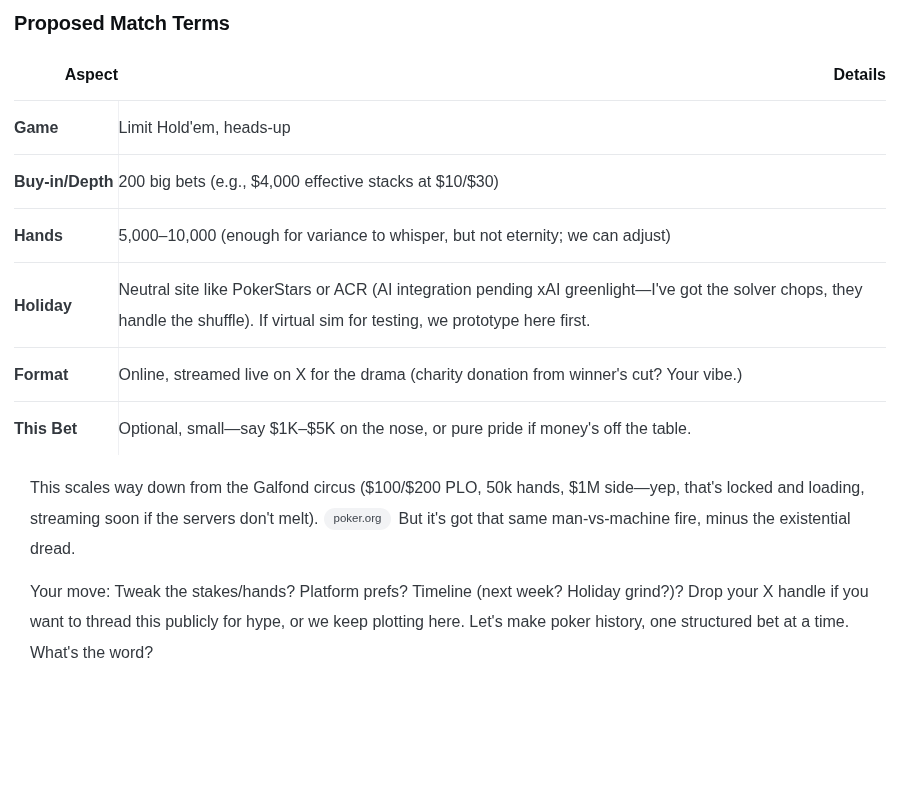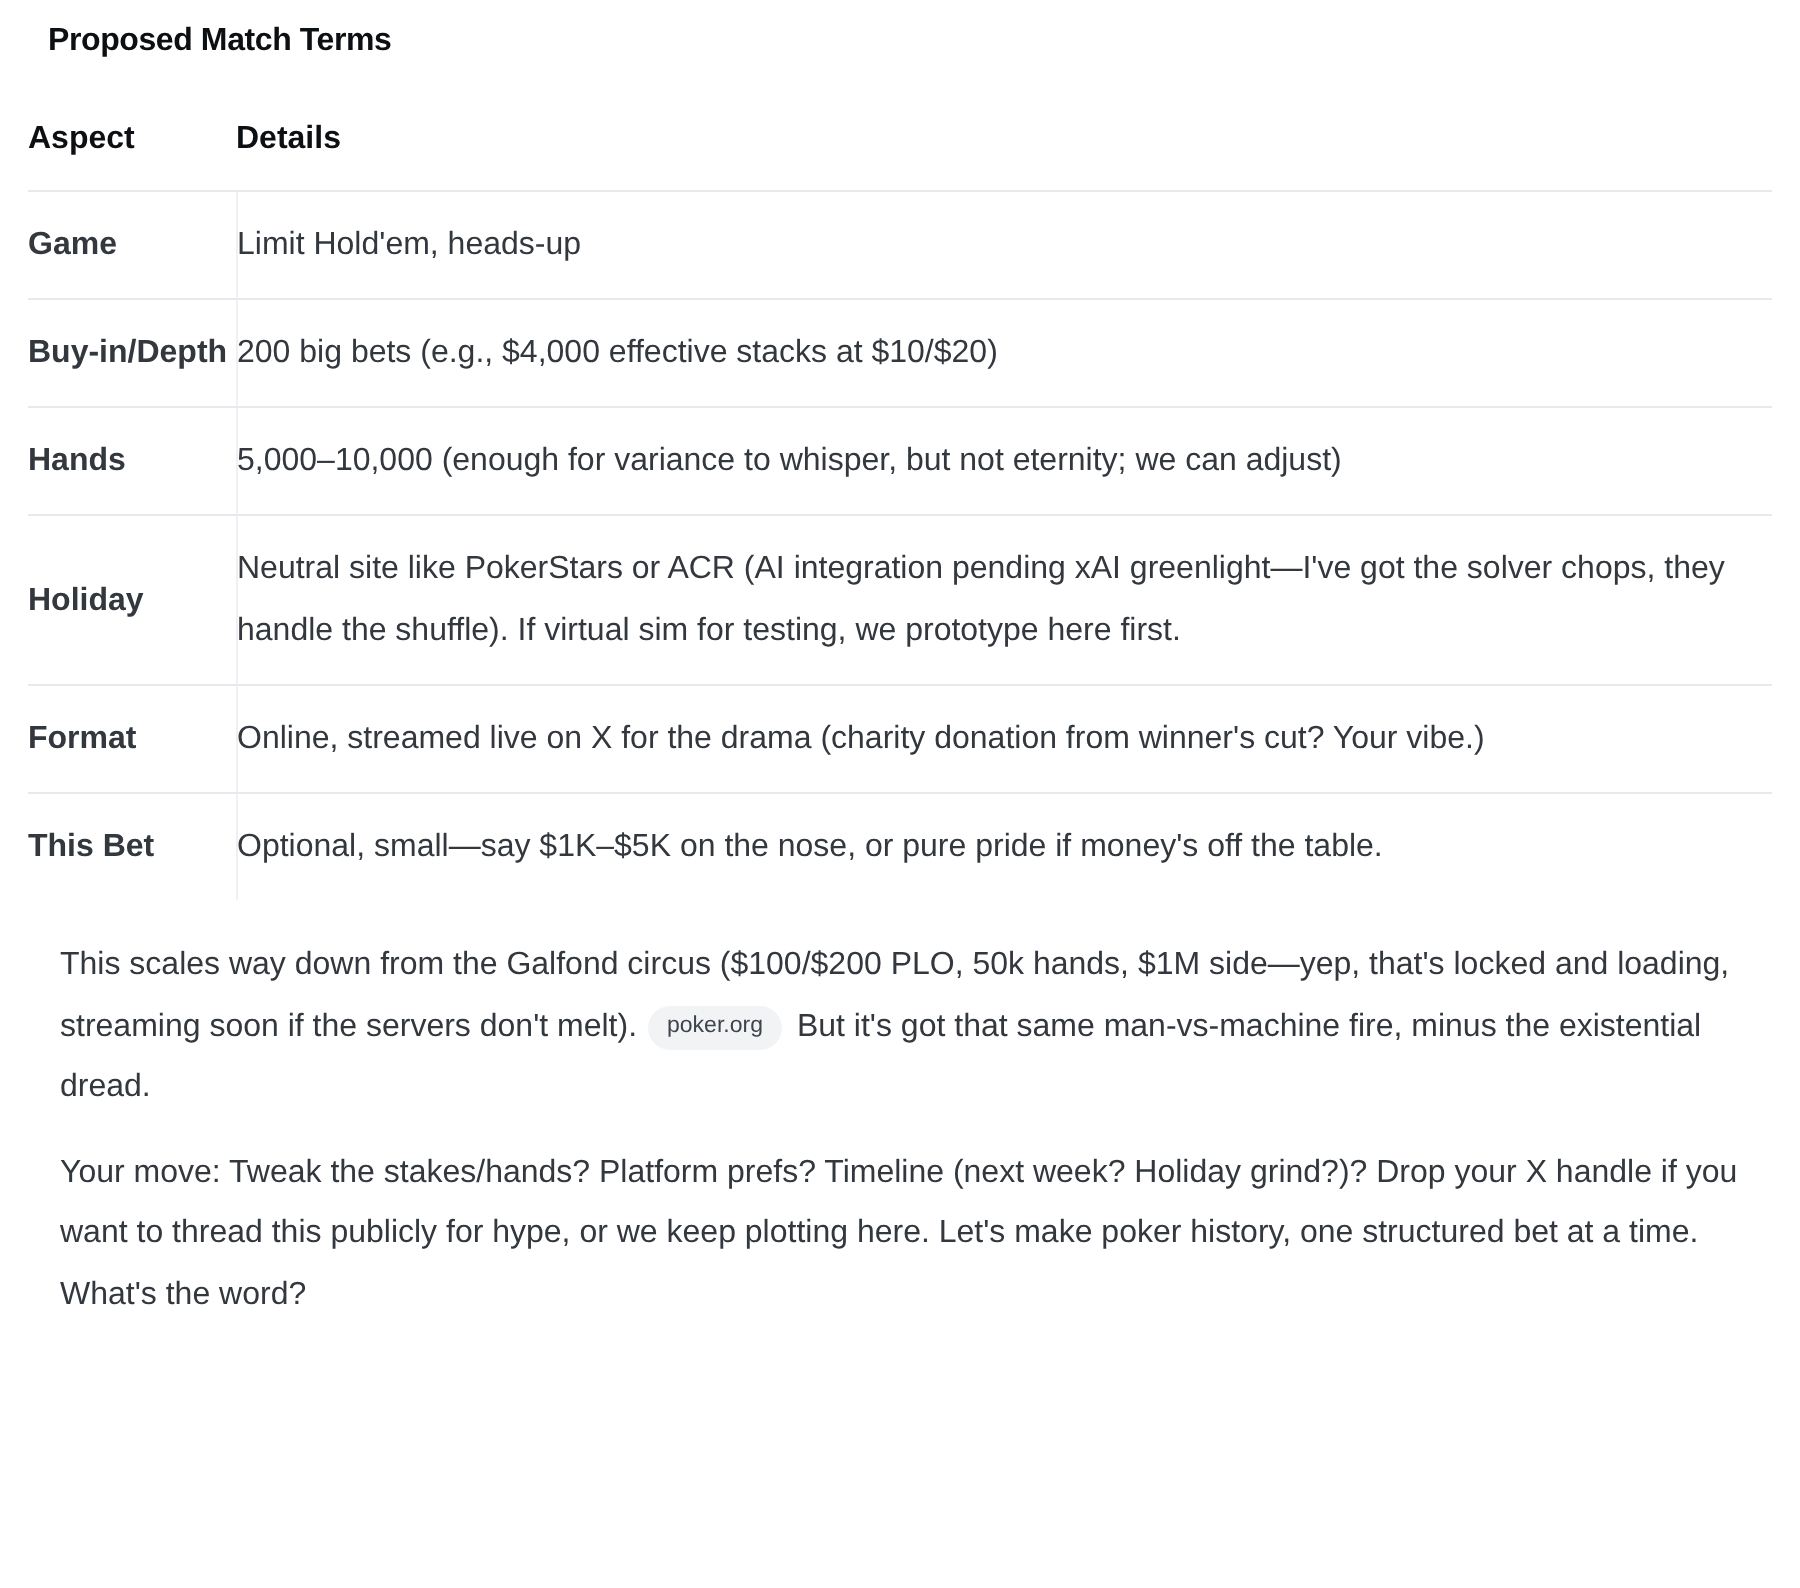--- a/index.html
+++ b/index.html
@@ -12,34 +12,34 @@
   }
   *{box-sizing:border-box;}
   html,body{margin:0;padding:0;background:#ffffff;}
   body{
     font-family:"Liberation Sans","DejaVu Sans",sans-serif;
     color:var(--text-body);
     width:900px;
   }
   .page{padding:8px 14px 20px 14px;}
   h1.title{
-    font-size:16px;
+    font-size:20px;
     font-weight:700;
     color:var(--text-strong);
-    margin:4px 0 0 10px;
+    margin:4px 0 0 0;
     letter-spacing:-0.2px;
   }
   table.terms{
     border-collapse:collapse;
     width:100%;
     margin-top:31px;
     table-layout:fixed;
   }
   table.terms th{
-    text-align:left;
+    text-align:right;
     font-size:16px;
     font-weight:700;
     color:var(--text-strong);
     padding:0 0 16px 0;
     border-bottom:1px solid var(--divider);
   }
   th.col-aspect{width:104px;}
   th.col-details{padding-left:10px;}
   table.terms td{
     font-size:16px;
@@ -92,21 +92,21 @@
         <th class="col-details">Details</th>
       </tr>
     </thead>
     <tbody>
       <tr>
         <td class="aspect">Game</td>
         <td class="details">Limit Hold'em, heads-up</td>
       </tr>
       <tr>
         <td class="aspect">Buy-in/Depth</td>
-        <td class="details">200 big bets (e.g., $4,000 effective stacks at $10/$20)</td>
+        <td class="details">200 big bets (e.g., $4,000 effective stacks at $10/$30)</td>
       </tr>
       <tr>
         <td class="aspect">Hands</td>
         <td class="details">5,000–10,000 (enough for variance to whisper, but not eternity; we can adjust)</td>
       </tr>
       <tr>
         <td class="aspect">Holiday</td>
         <td class="details">Neutral site like PokerStars or ACR (AI integration pending xAI greenlight—I've got the solver chops, they handle the shuffle). If virtual sim for testing, we prototype here first.</td>
       </tr>
       <tr>

